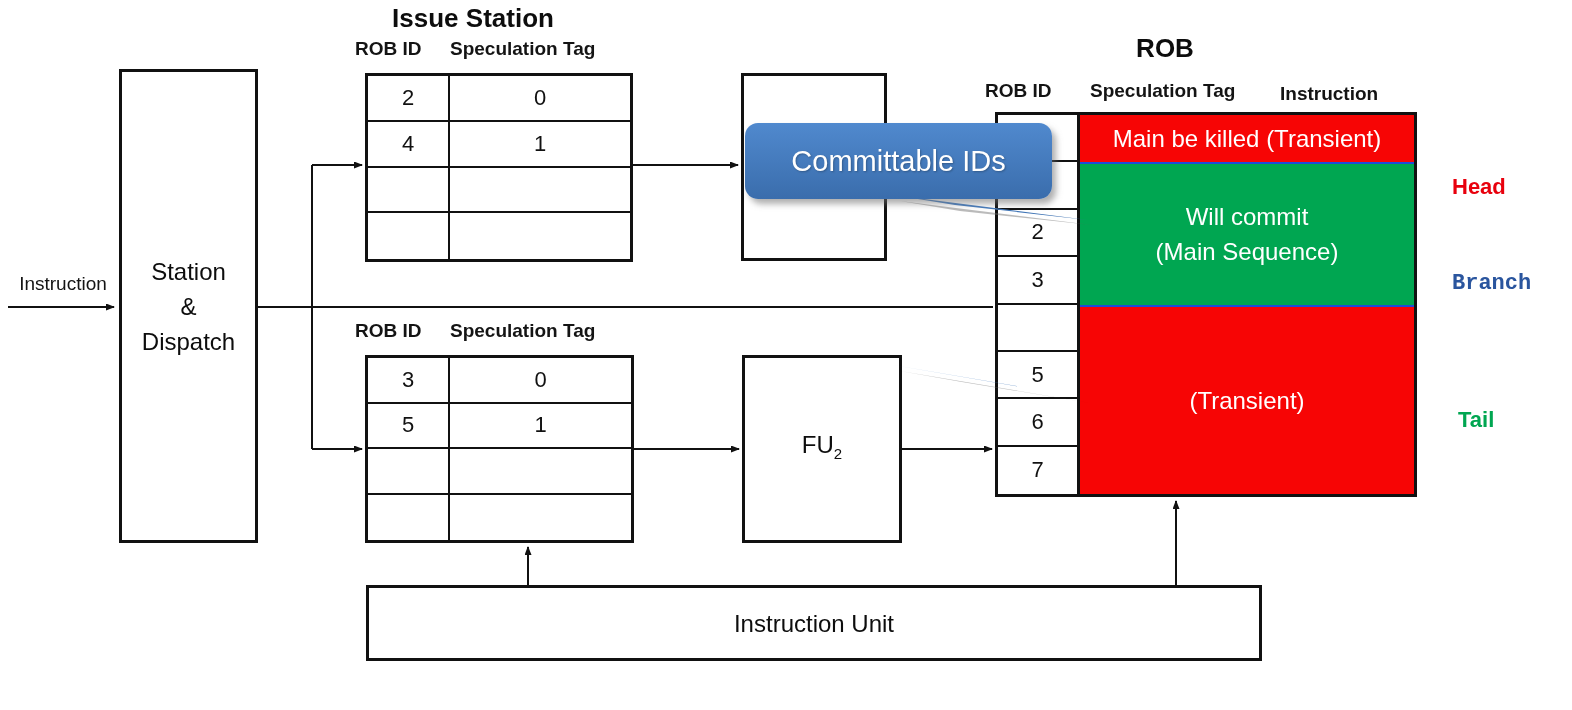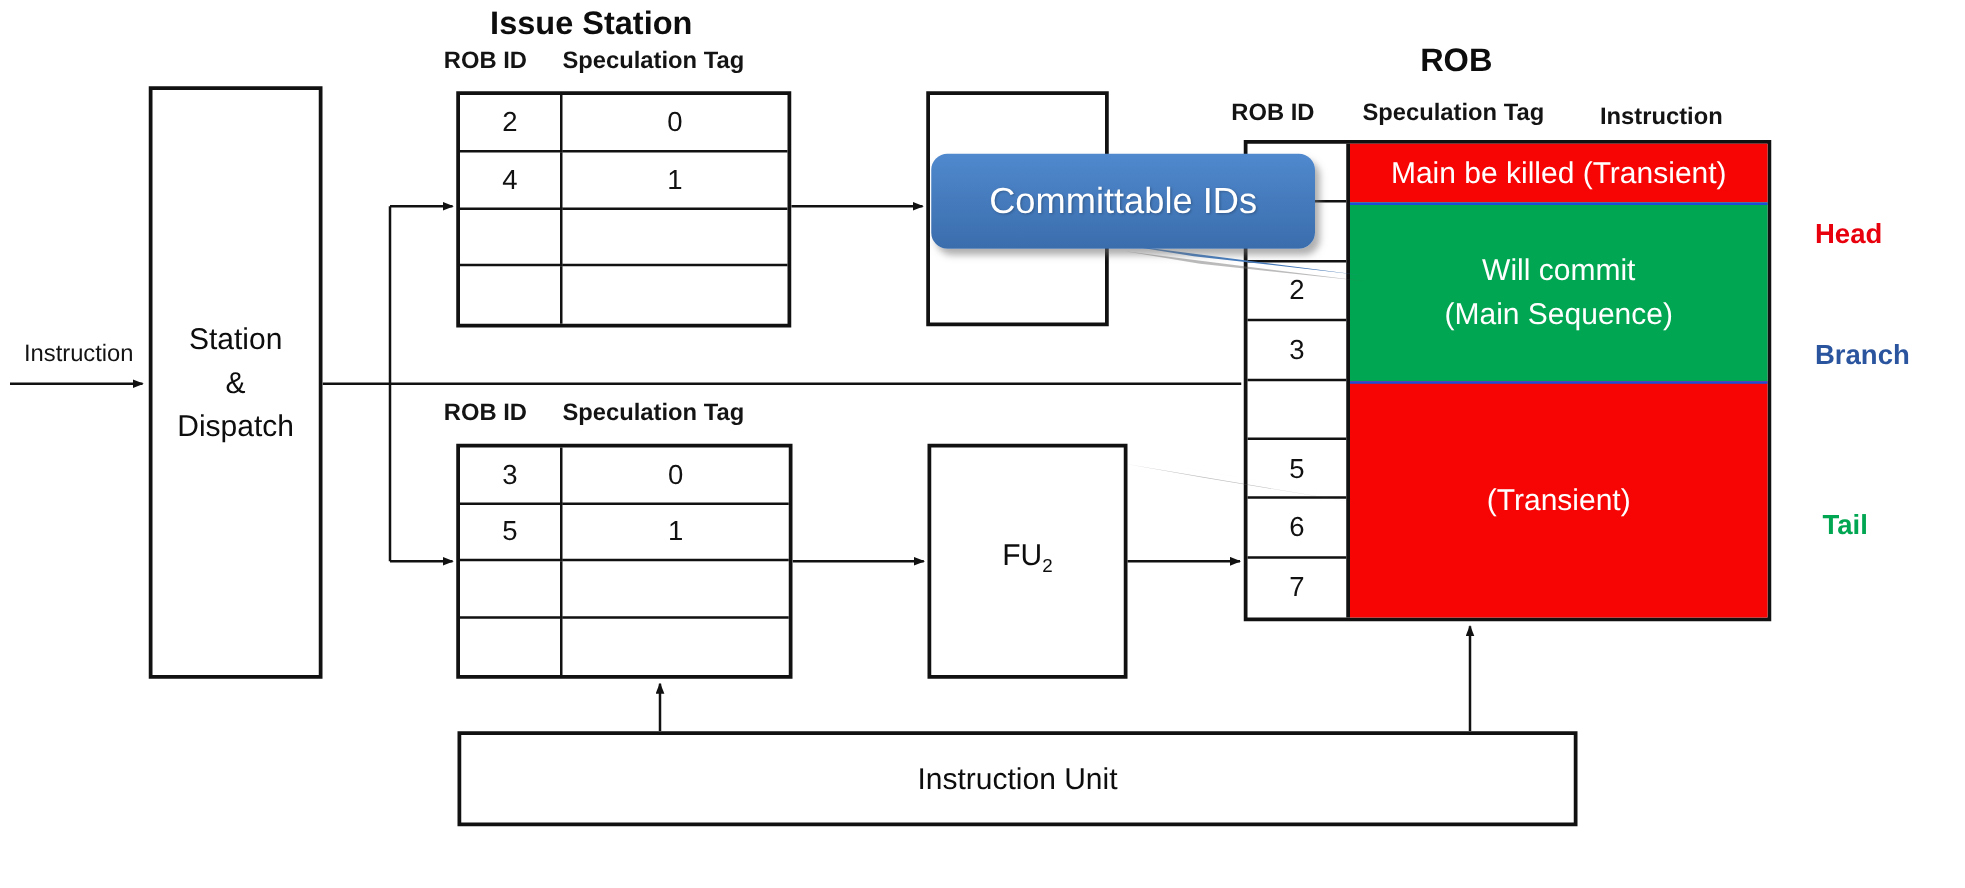--- a/index.html
+++ b/index.html
@@ -58,21 +58,21 @@
   .title{
     position:absolute;font-size:26px;font-weight:700;color:#0d0d0d;
     text-align:center;z-index:2;
   }
   .colhdr{
     position:absolute;font-size:19px;font-weight:600;color:#141414;
     text-align:left;z-index:2;
   }
   .side-label{position:absolute;font-size:22px;font-weight:700;z-index:2;}
   .lbl-head{color:var(--c-head);}
-  .lbl-branch{color:var(--c-branch);}
+  .lbl-branch{color:var(--c-branch);font-family:Liberation Mono, monospace;}
   .lbl-tail{color:var(--c-tail);}
 
   .input-label{position:absolute;font-size:19px;font-weight:500;color:#141414;z-index:2;}
 
   
   .callout{
     position:absolute;z-index:6;border-radius:13px;
     background:linear-gradient(to bottom,var(--c-callout-top),var(--c-callout-bottom));
     box-shadow:4px 5px 6px rgba(110,110,110,0.55);
     display:flex;align-items:center;justify-content:center;

